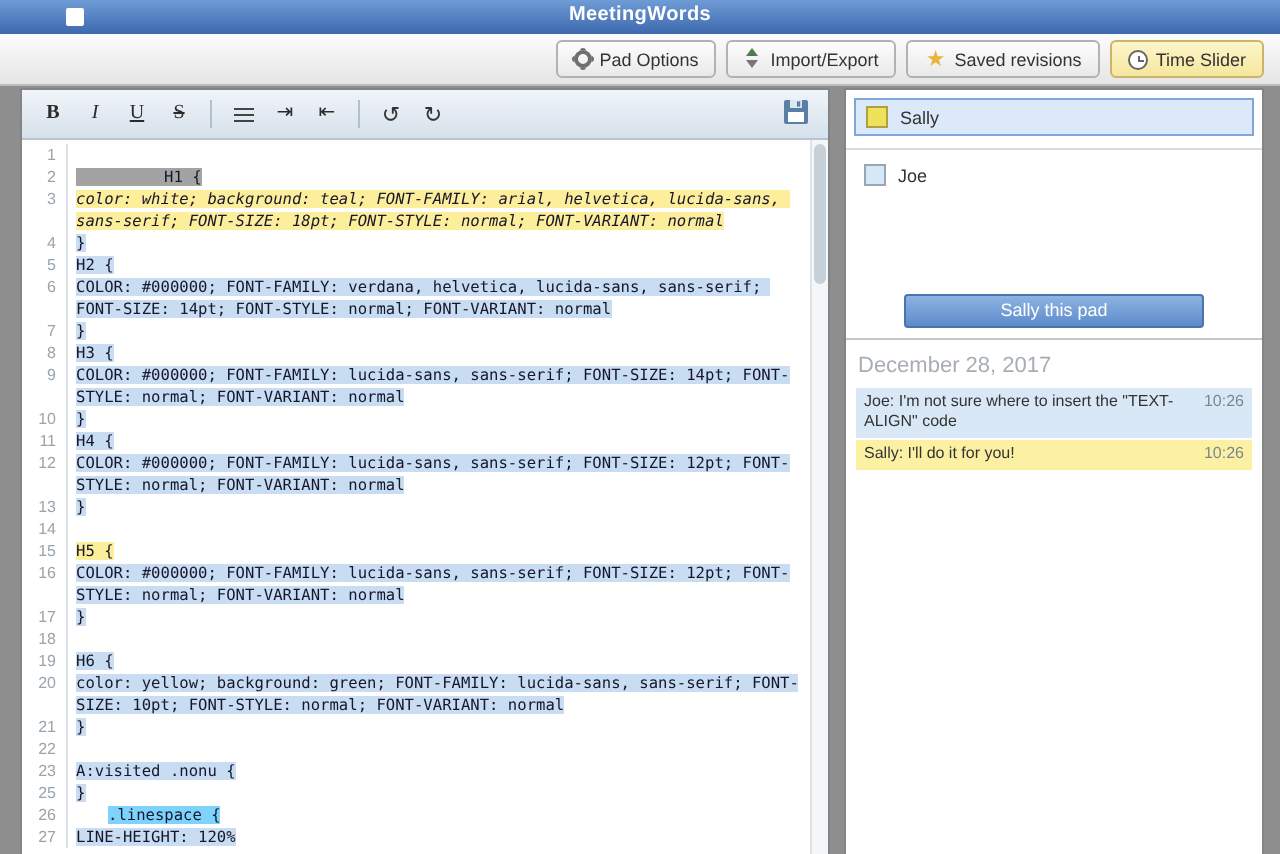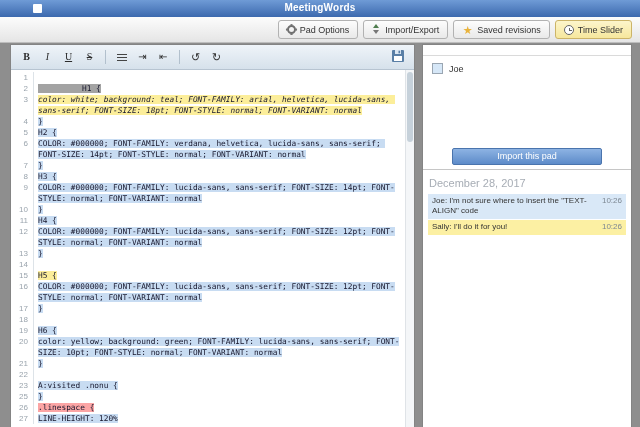--- a/index.html
+++ b/index.html
@@ -243,43 +243,47 @@
         <div class="line">
           <div class="num">23</div>
           <div class="txt"><span style="background: rgb(200, 220, 242);">A:visited .nonu {</span></div>
         </div>
         <div class="line">
           <div class="num">25</div>
           <div class="txt"><span style="background: rgb(200, 220, 242);">}</span></div>
         </div>
         <div class="line">
           <div class="num">26</div>
-          <div class="txt"><span style="background: #fca5a5;">.linespace {</span></div>
+          <div class="txt"><span style="background: #7dd3fc; margin-left: 16px;">.linespace {</span></div>
         </div>
         <div class="line">
           <div class="num">27</div>
           <div class="txt"><span style="background: rgb(200, 220, 242);">LINE-HEIGHT: 120%</span></div>
         </div>
       </div>
     <div class="editor-scrollbar">
       <div class="thumb"></div>
     </div>
   </div>
 </section>
 
 <aside class="sidebar">
   <div class="userlist">
+      <div class="user-row you">
+        <span class="swatch" style="background: rgb(240, 225, 92);"></span>
+        <span>Sally</span>
+      </div>
       <div class="you-sep"></div>
       <div class="user-row">
         <span class="swatch" style="background: rgb(214, 231, 247);"></span>
         <span>Joe</span>
       </div>
     </div>
   <div class="share-row">
-    <button class="share-btn">Import this pad</button>
+    <button class="share-btn">Sally this pad</button>
   </div>
   <div class="chat">
     <div class="chat-date">December 28, 2017</div>
     <div>
         <div class="chat-msg" style="background: rgb(217, 232, 247);"><span class="time">10:26</span><span>Joe: I'm not sure where to insert the "TEXT-ALIGN" code</span></div>
         <div class="chat-msg" style="background: rgb(252, 240, 163);"><span class="time">10:26</span><span>Sally: I'll do it for you!</span></div>
       </div>
   </div>
 </aside>
 

